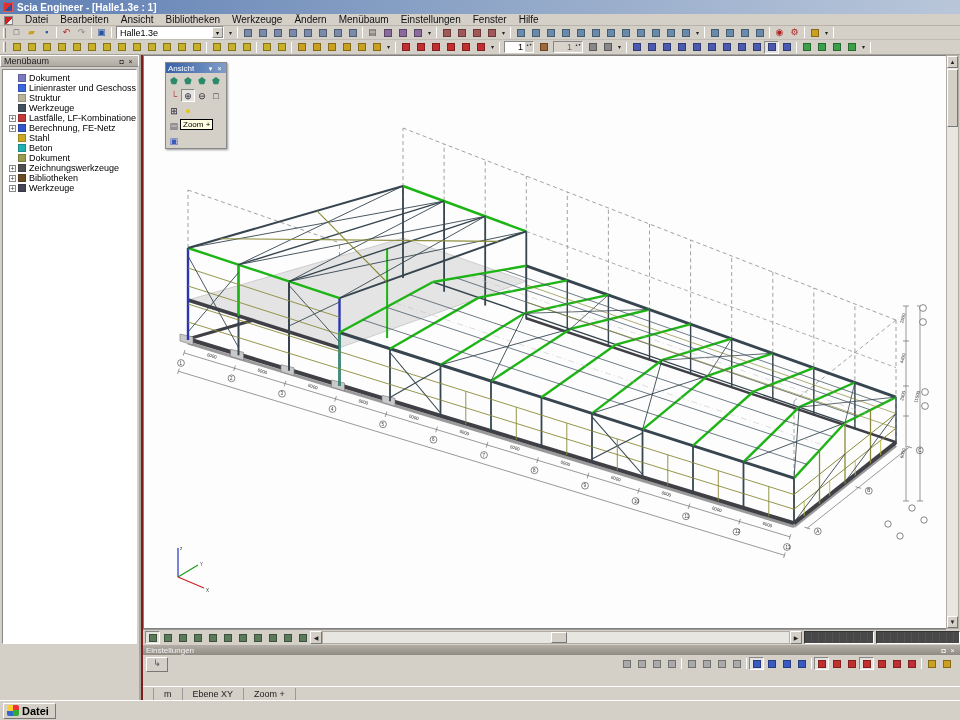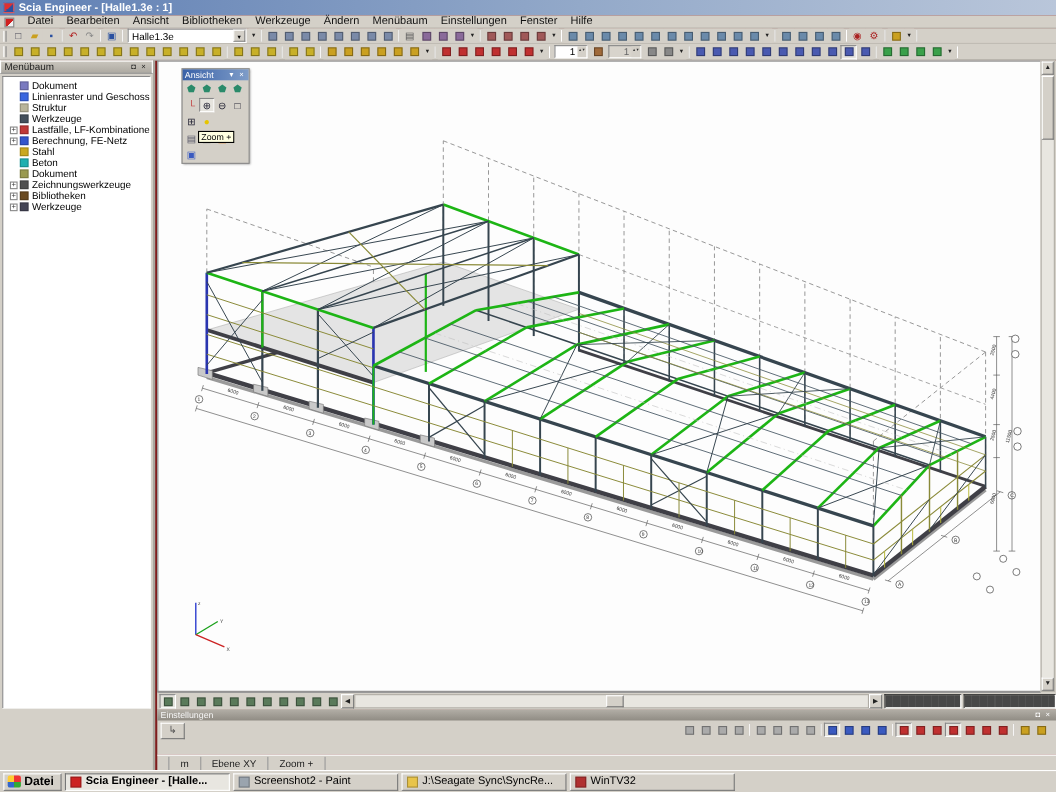--- a/index.html
+++ b/index.html
@@ -897,32 +897,14 @@
       <div class="stab">m</div>
       <div class="stab">Ebene XY</div>
       <div class="stab">Zoom +</div>
     </div>
 
   <div class="taskbar">
     <div class="startbtn">
       <div class="flag"></div>
       <span>Datei</span>
     </div>
-    <span id="tasks" style="display:flex;">
-        <div class="task active">
-          <div class="ticn" style="background: rgb(204, 34, 34);"></div>
-          <span>Scia Engineer - [Halle...</span>
-        </div>
-        <div class="task">
-          <div class="ticn" style="background: rgb(154, 164, 174);"></div>
-          <span>Screenshot2 - Paint</span>
-        </div>
-        <div class="task">
-          <div class="ticn" style="background: rgb(232, 196, 74);"></div>
-          <span>J:\Seagate Sync\SyncRe...</span>
-        </div>
-        <div class="task">
-          <div class="ticn" style="background: rgb(176, 48, 48);"></div>
-          <span>WinTV32</span>
-        </div>
-      </span>
   </div>
 </div>
 
 </body></html>

